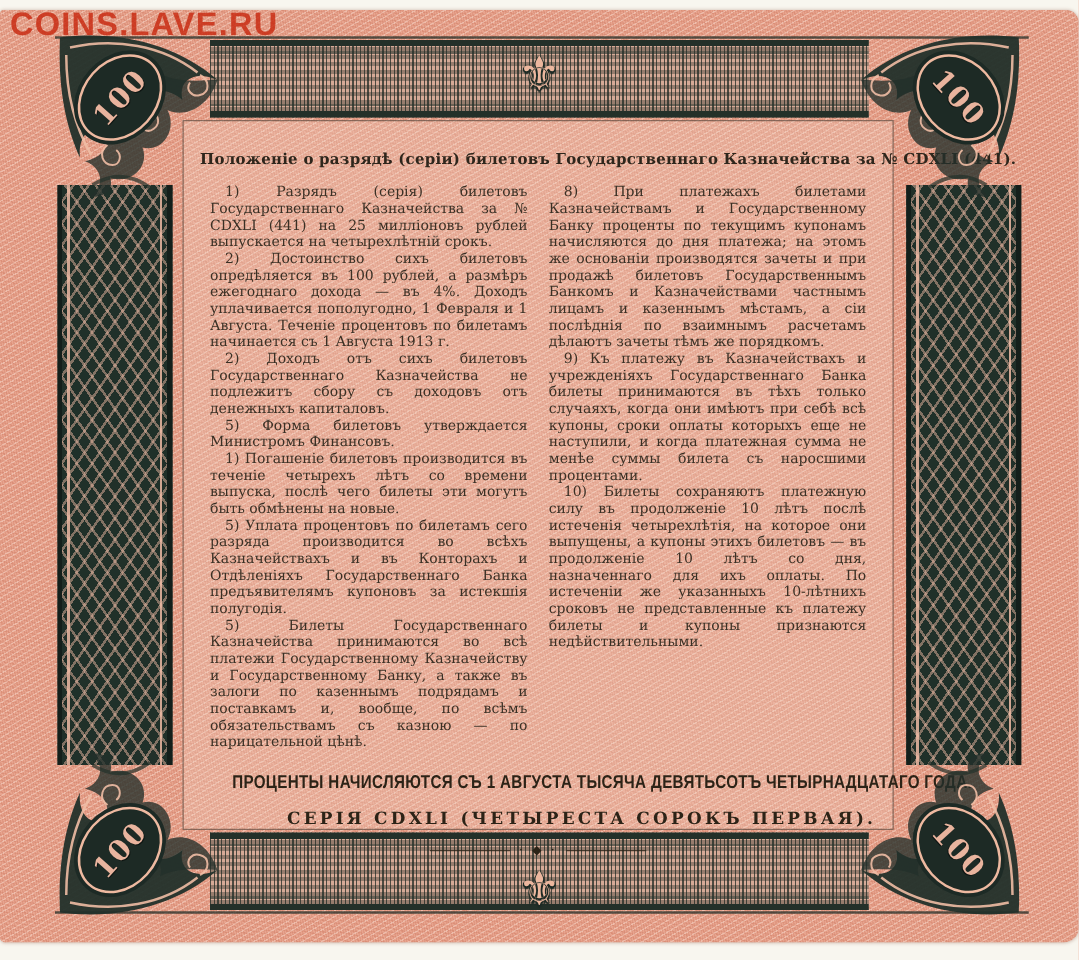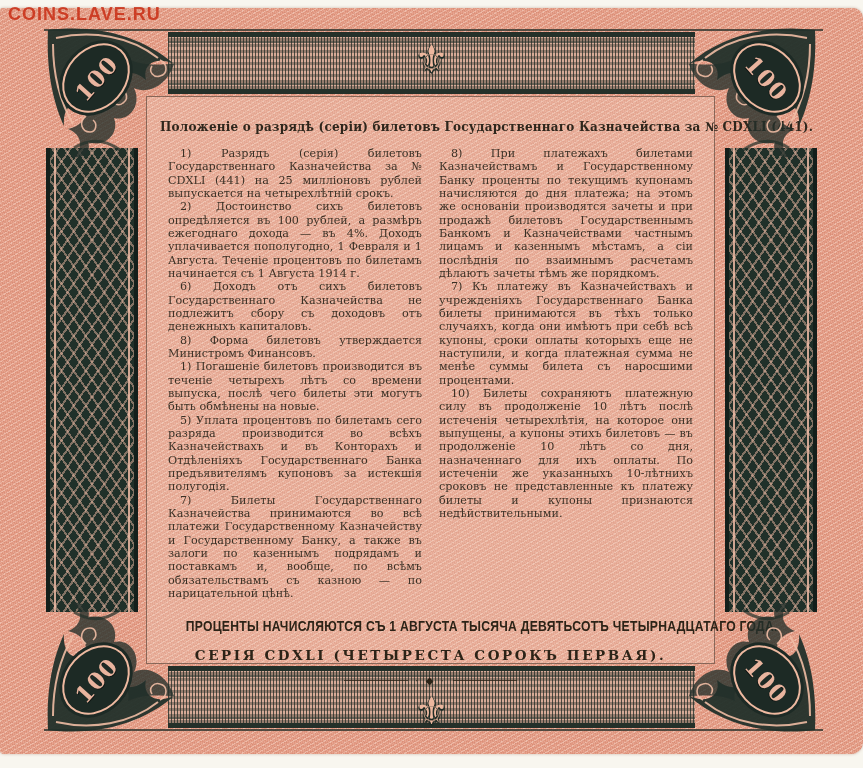--- a/index.html
+++ b/index.html
@@ -95,31 +95,31 @@
   .col p{margin:0;text-indent:12px;}
   .col p em{font-style:italic;}
   
   .footer-line1{margin-top:15px;text-align:center;}
   .footer-line1 span{
     display:inline-block;font-family:"Liberation Sans",sans-serif;font-weight:700;
     font-size:13.2px;color:#2c2317;transform:scale(.92,1.12);transform-origin:center;
     letter-spacing:.3px;white-space:nowrap;
   }
   .footer-line2{
-    margin-top:13px;text-align:center;font-weight:bold;font-size:13.5px;
+    margin-top:13px;text-align:right;font-weight:bold;font-size:13.5px;
     letter-spacing:2.6px;color:#2c2317;white-space:nowrap;
   }
   .divider{margin-top:12px;display:flex;align-items:center;justify-content:center;gap:7px;color:#2c2317;}
   .divider .line{width:64px;height:1px;background:rgba(44,35,23,.75);}
   .divider .glyph{font-size:10px;letter-spacing:2px;}
   
   .watermark{
     position:absolute;left:8px;top:4px;z-index:9;
     font-family:"Liberation Sans",sans-serif;font-weight:800;
-    font-size:18px;letter-spacing:1px;color:rgba(199,38,12,.8);
+    font-size:26px;letter-spacing:1px;color:rgba(199,38,12,.8);
   }
 </style>
 </head>
 <body>
 
 <svg width="0" height="0" style="position:absolute">
   <defs>
     <g id="cornerOrn">
       <path d="M4,2 C52,-4 98,8 130,36 C112,28 98,36 102,52 C86,38 68,46 74,64 C58,52 42,60 46,80 C32,68 18,78 20,98 C10,76 2,46 4,2 Z" fill="#22302a" opacity="0.95"></path>
       <path d="M130,36 C122,60 102,66 90,60 C98,76 86,94 70,90 C76,106 60,120 44,114 C48,124 38,131 28,129 C42,119 36,105 24,101 C42,97 46,83 38,73 C56,75 64,61 58,49 C76,55 88,43 84,31 C100,39 118,36 130,36 Z" fill="#22302a" opacity="0.78"></path>
@@ -180,30 +180,30 @@
   </div>
 
   <div class="inner-frame"></div>
 
   <div class="content">
     <div class="title">Положеніе о разрядѣ (серіи) билетовъ Государственнаго Казначейства за № CDXLI (441).</div>
 
     <div class="cols">
       <div class="col">
         <p>1) Разрядъ (серія) билетовъ Государственнаго Казначейства за № CDXLI (441) на 25 милліоновъ рублей выпускается на четырехлѣтній срокъ.</p>
-        <p>2) Достоинство сихъ билетовъ опредѣляется въ 100 рублей, а размѣръ ежегоднаго дохода — въ 4%. Доходъ уплачивается пополугодно, 1 Февраля и 1 Августа. Теченіе процентовъ по билетамъ начинается съ 1 Августа 1914 г.</p>
-        <p>6) Доходъ отъ сихъ билетовъ Государственнаго Казначейства не подлежитъ сбору съ доходовъ отъ денежныхъ капиталовъ.</p>
-        <p>8) Форма билетовъ утверждается Министромъ Финансовъ.</p>
+        <p>2) Достоинство сихъ билетовъ опредѣляется въ 100 рублей, а размѣръ ежегоднаго дохода — въ 4%. Доходъ уплачивается пополугодно, 1 Февраля и 1 Августа. Теченіе процентовъ по билетамъ начинается съ 1 Августа 1913 г.</p>
+        <p>2) Доходъ отъ сихъ билетовъ Государственнаго Казначейства не подлежитъ сбору съ доходовъ отъ денежныхъ капиталовъ.</p>
+        <p>5) Форма билетовъ утверждается Министромъ Финансовъ.</p>
         <p>1) Погашеніе билетовъ производится въ теченіе четырехъ лѣтъ со времени выпуска, послѣ чего билеты эти могутъ быть обмѣнены на новые.</p>
         <p>5) Уплата процентовъ по билетамъ сего разряда производится во всѣхъ Казначействахъ и въ Конторахъ и Отдѣленіяхъ Государственнаго Банка предъявителямъ купоновъ за истекшія полугодія.</p>
-        <p>7) Билеты Государственнаго Казначейства принимаются во всѣ платежи Государственному Казначейству и Государственному Банку, а также въ залоги по казеннымъ подрядамъ и поставкамъ и, вообще, по всѣмъ обязательствамъ съ казною — по нарицательной цѣнѣ.</p>
+        <p>5) Билеты Государственнаго Казначейства принимаются во всѣ платежи Государственному Казначейству и Государственному Банку, а также въ залоги по казеннымъ подрядамъ и поставкамъ и, вообще, по всѣмъ обязательствамъ съ казною — по нарицательной цѣнѣ.</p>
       </div>
       <div class="col">
         <p>8) При платежахъ билетами Казначействамъ и Государственному Банку проценты по текущимъ купонамъ начисляются до дня платежа; на этомъ же основаніи производятся зачеты и при продажѣ билетовъ Государственнымъ Банкомъ и Казначействами частнымъ лицамъ и казеннымъ мѣстамъ, а сіи послѣднія по взаимнымъ расчетамъ дѣлаютъ зачеты тѣмъ же порядкомъ.</p>
-        <p>7) Къ платежу въ Казначействахъ и учрежденіяхъ Государственнаго Банка билеты принимаются въ тѣхъ только случаяхъ, когда они имѣютъ при себѣ всѣ купоны, сроки оплаты которыхъ еще не наступили, и когда платежная сумма не менѣе суммы билета съ наросшими процентами.</p>
+        <p>9) Къ платежу въ Казначействахъ и учрежденіяхъ Государственнаго Банка билеты принимаются въ тѣхъ только случаяхъ, когда они имѣютъ при себѣ всѣ купоны, сроки оплаты которыхъ еще не наступили, и когда платежная сумма не менѣе суммы билета съ наросшими процентами.</p>
         <p>10) Билеты сохраняютъ платежную силу въ продолженіе 10 лѣтъ послѣ истеченія четырехлѣтія, на которое они выпущены, а купоны этихъ билетовъ — въ продолженіе 10 лѣтъ со дня, назначеннаго для ихъ оплаты. По истеченіи же указанныхъ 10-лѣтнихъ сроковъ не представленные къ платежу билеты и купоны признаются недѣйствительными.</p>
       </div>
     </div>
 
     <div class="footer-line1"><span>ПРОЦЕНТЫ НАЧИСЛЯЮТСЯ СЪ 1 АВГУСТА ТЫСЯЧА ДЕВЯТЬСОТЪ ЧЕТЫРНАДЦАТАГО ГОДА.</span></div>
     <div class="footer-line2">СЕРІЯ CDXLI (ЧЕТЫРЕСТА СОРОКЪ ПЕРВАЯ).</div>
     <div class="divider">
       <span class="line"></span>
       <span class="glyph">· ◆ ·</span>
       <span class="line"></span>

